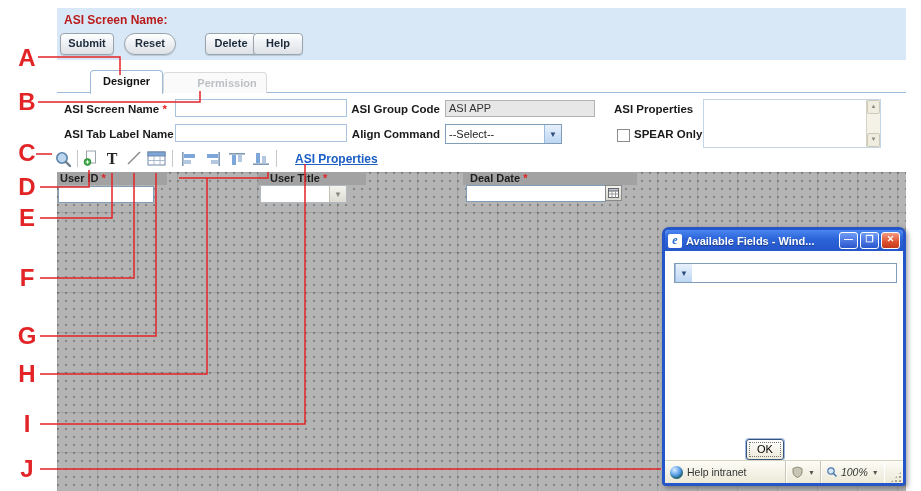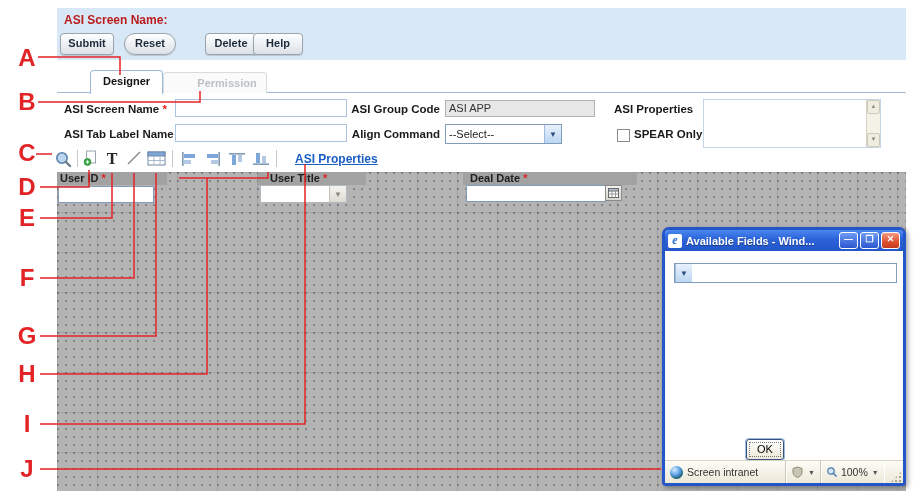--- a/index.html
+++ b/index.html
@@ -230,29 +230,29 @@
     <div class="wbtn blue">❐</div>
     <div class="wbtn red">✕</div>
   </div>
   <div class="combo" style="position:absolute;left:9px;top:33px;width:221px;height:18px;">
     <span class="arrow">▼</span>
   </div>
   <div style="position:absolute;left:81px;top:209px;width:38px;height:21px;box-sizing:border-box;border:1px solid #38547c;border-radius:3px;background:linear-gradient(#ffffff,#ece9d8);font-size:11px;text-align:center;line-height:19px;outline:1px dotted #777;outline-offset:-4px;cursor:pointer;box-shadow:0 0 0 1px #9db9e0;">OK</div>
   <div class="statusbar">
     <div class="sb-sec" style="flex:0 0 110px;">
       <span class="globe"></span>
-      <span>Screen intranet</span>
+      <span>Help intranet</span>
     </div>
     <div class="sb-sec">
       <svg width="13" height="12" viewBox="0 0 13 12">
         <path d="M6.5 1 L11 2.5 V6 C11 9 8.8 10.6 6.5 11.4 C4.2 10.6 2 9 2 6 V2.5 Z" fill="#c9c5b4" stroke="#8f8b78"></path>
       </svg>
       <span class="caret">▼</span>
     </div>
-    <div class="sb-sec" style="border-right:none;">
+    <div class="sb-sec" style="border-right:none;font-style:italic;">
       <svg width="12" height="12" viewBox="0 0 12 12">
         <circle cx="5" cy="5" r="3.2" fill="#d8e8f8" stroke="#4a7ab0" stroke-width="1.2"></circle>
         <line x1="7.5" y1="7.5" x2="10.5" y2="10.5" stroke="#4a7ab0" stroke-width="1.6"></line>
       </svg>
       <span style="margin-left:3px;">100%</span>
       <span class="caret">▼</span>
     </div>
     <div class="grip"></div>
   </div>
 </div>

